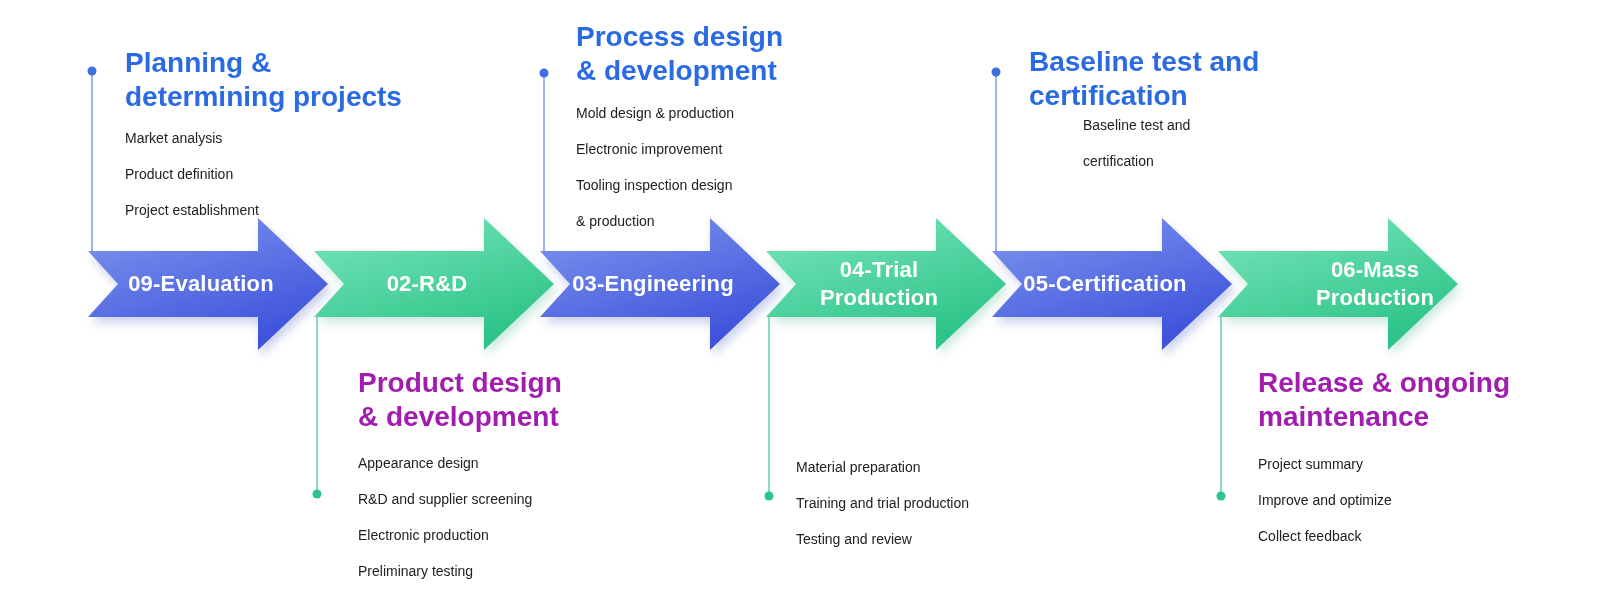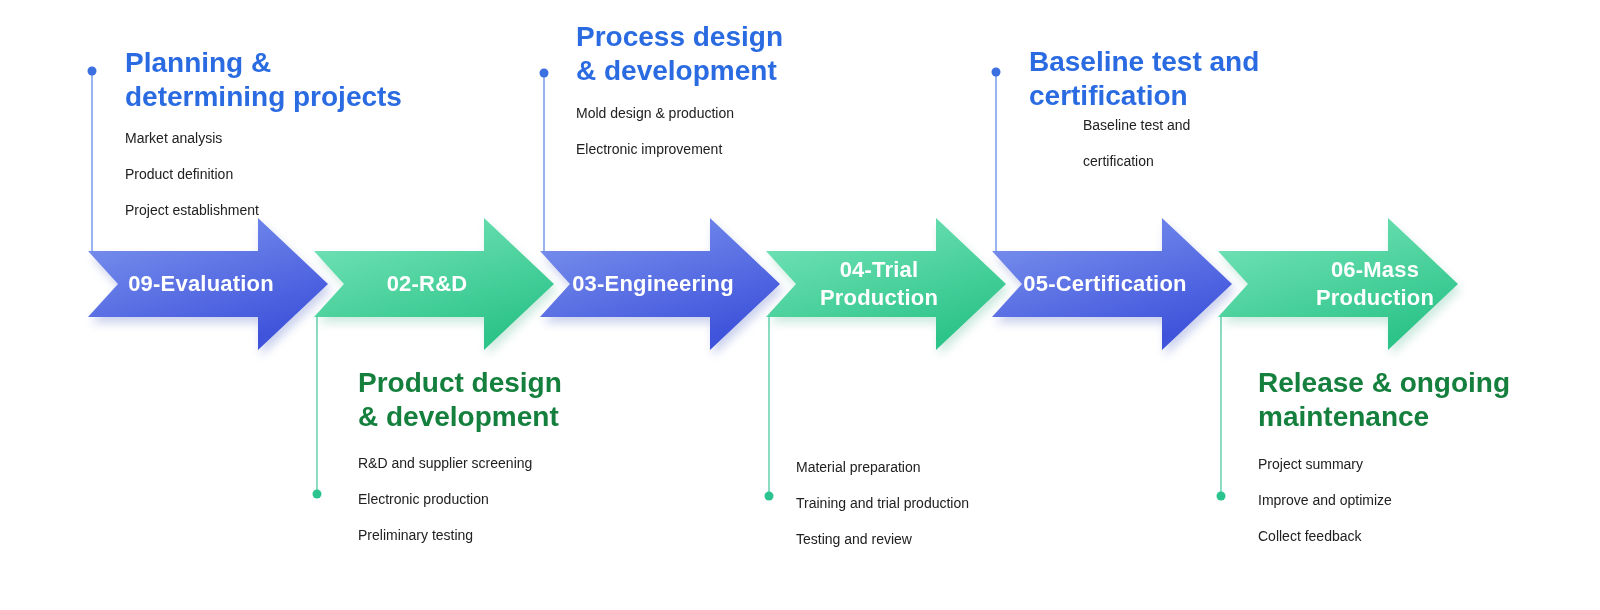--- a/index.html
+++ b/index.html
@@ -15,21 +15,21 @@
     position:absolute;top:218px;width:226px;height:132px;
     display:flex;align-items:center;justify-content:center;text-align:center;
     color:#ffffff;font-size:22px;font-weight:600;line-height:28px;
     white-space:pre-line;letter-spacing:0.2px;
   }
   .callout-title{
     position:absolute;font-size:28px;font-weight:700;line-height:34px;
     white-space:pre-line;
   }
   .callout-title.blue{color:#2a6be2;}
-  .callout-title.green{color:#15803d;}
+  .callout-title.green{color:#a21caf;}
   .callout-items{position:absolute;color:#212121;}
   .callout-items .item{
     font-size:14px;line-height:36px;white-space:pre-line;
   }
 </style>
 </head>
 <body>
 
 <div class="canvas">
 
@@ -98,30 +98,33 @@
 determining projects</div>
   <div class="callout-items" style="left:125px;top:120px">
     <div class="item">Market analysis</div>
     <div class="item">Product definition</div>
     <div class="item">Project establishment</div>
   </div>
 
   <div class="callout-title green" style="left:358px;top:366px">Product design
 &amp; development</div>
   <div class="callout-items" style="left:358px;top:445px">
+    <div class="item">Appearance design</div>
     <div class="item">R&amp;D and supplier screening</div>
     <div class="item">Electronic production</div>
     <div class="item">Preliminary testing</div>
   </div>
 
   <div class="callout-title blue" style="left:576px;top:20px">Process design
 &amp; development</div>
   <div class="callout-items" style="left:576px;top:95px">
     <div class="item">Mold design &amp; production</div>
     <div class="item">Electronic improvement</div>
+    <div class="item">Tooling inspection design
+&amp; production</div>
   </div>
 
   <div class="callout-items" style="left:796px;top:449px">
     <div class="item">Material preparation</div>
     <div class="item">Training and trial production</div>
     <div class="item">Testing and review</div>
   </div>
 
   <div class="callout-title blue" style="left:1029px;top:45px">Baseline test and
 certification</div>

